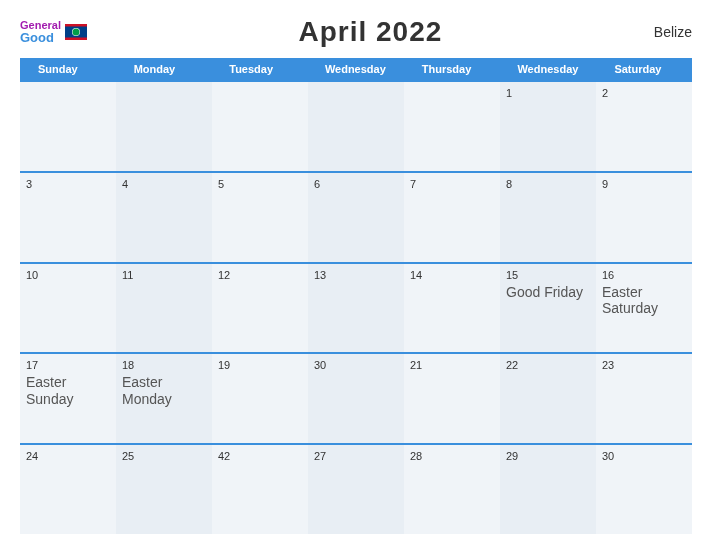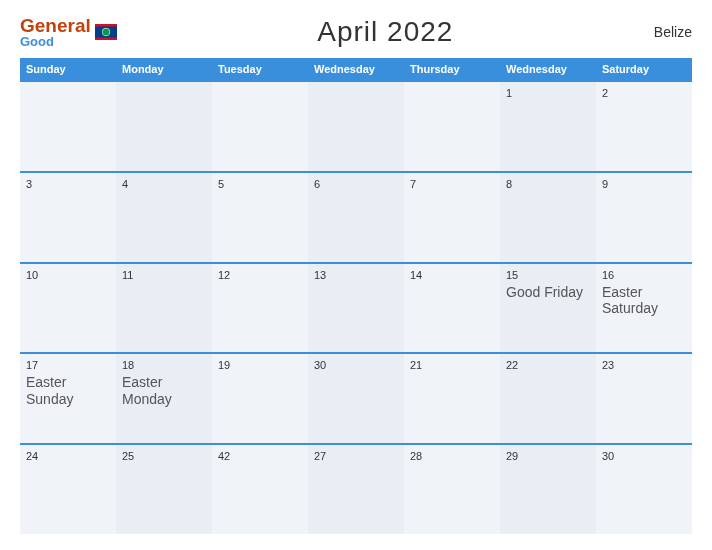--- a/index.html
+++ b/index.html
@@ -27,23 +27,23 @@
       margin-bottom: 10px;
     }
 
     .logo {
       display: flex;
       align-items: center;
       gap: 4px;
     }
 
     .logo-text-general {
-      font-size: 19px;
+      font-size: 11px;
       font-weight: bold;
-      color: #c2410c;
+      color: #a21caf;
       line-height: 1;
     }
 
     .logo-text-blue {
       font-size: 13px;
       font-weight: bold;
       color: #3a8fdd;
       line-height: 1;
     }
 
@@ -54,21 +54,21 @@
     }
 
     .logo-group {
       display: flex;
       flex-direction: column;
       line-height: 1.2;
     }
 
     .calendar-title {
       font-size: 28px;
-      font-weight: 400;
+      font-weight: 700;
       color: #333;
       letter-spacing: 1px;
     }
 
     .country-name {
       font-size: 14px;
       color: #333;
       font-weight: normal;
     }
 
@@ -82,21 +82,21 @@
     .cal-header-row {
       display: grid;
       grid-template-columns: repeat(7, 1fr);
       background: #3a8fdd;
     }
 
     .cal-header-cell {
       color: #fff;
       font-size: 11px;
       font-weight: bold;
-      padding: 5px 6px;
+      padding: 5px 18px;
       text-align: left;
     }
 
     .cal-body {
       flex: 1;
       display: flex;
       flex-direction: column;
     }
 
     .cal-week {

